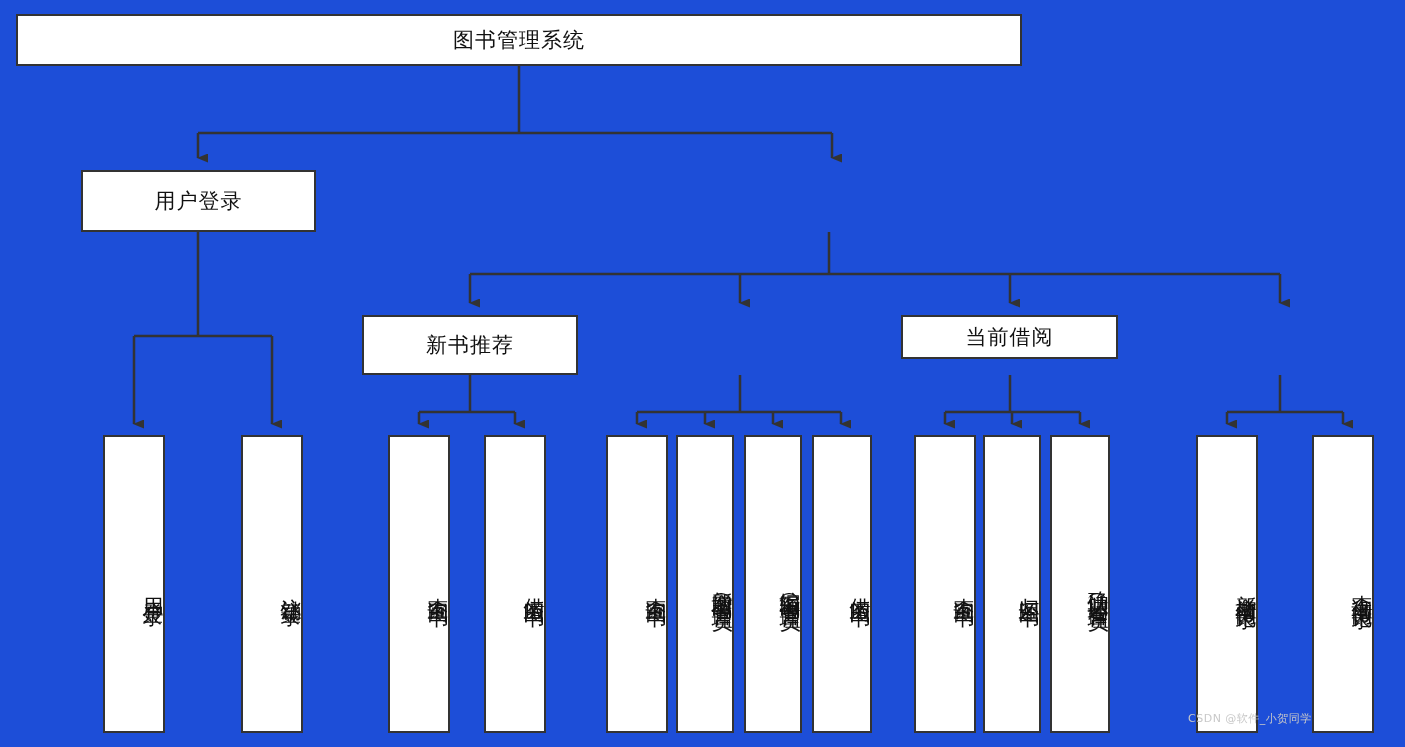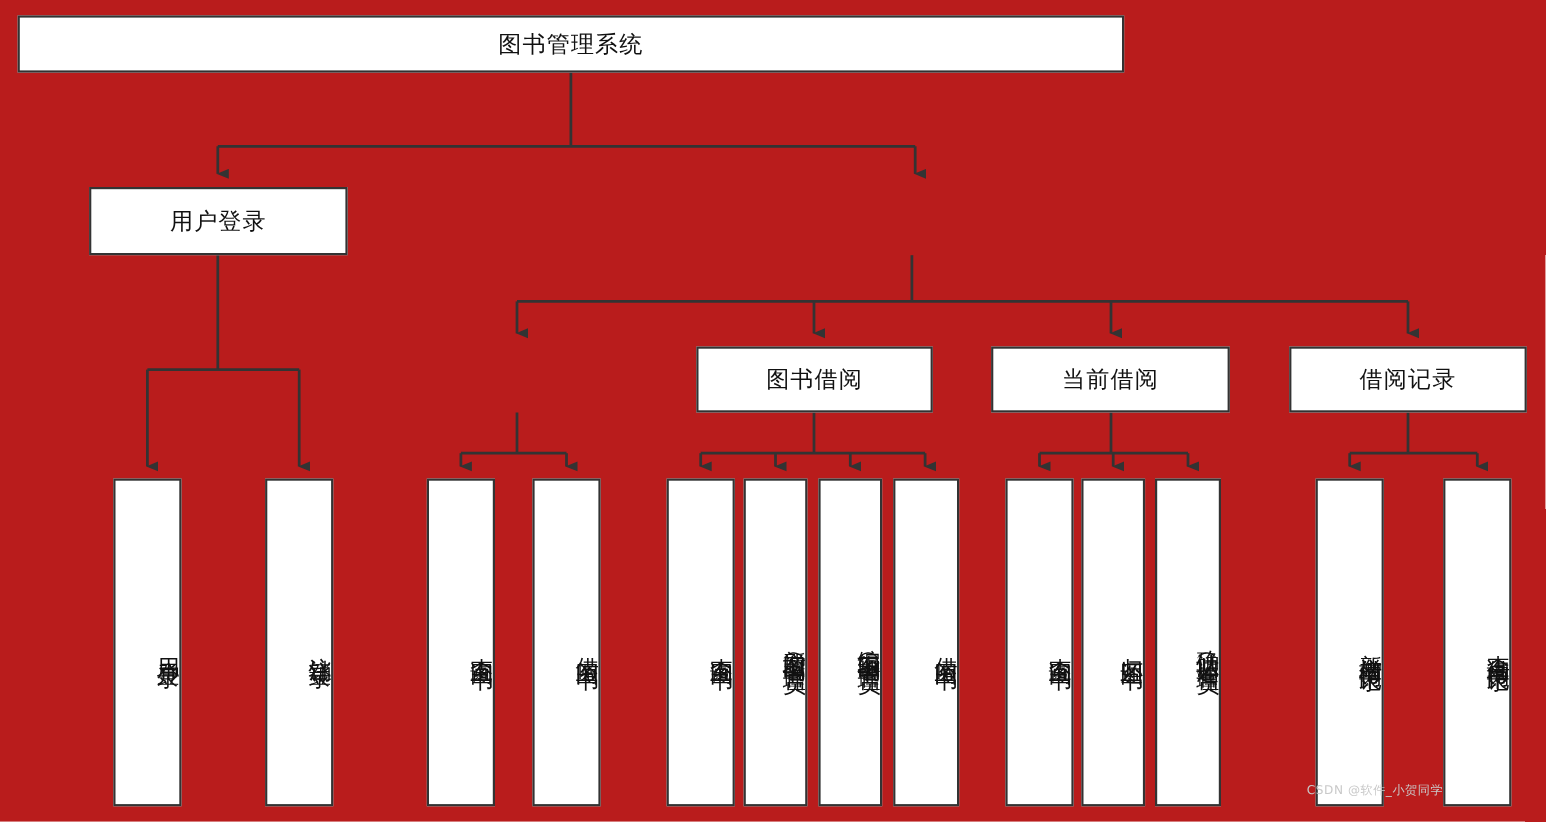--- a/index.html
+++ b/index.html
@@ -7,21 +7,21 @@
     padding: 0;
     background: #ffffff;
   }
   body {
     font-family: "DejaVu Sans", "Liberation Sans", sans-serif;
   }
   #canvas {
     position: relative;
     width: 1405px;
     height: 747px;
-    background: #b91c1c;
+    background: #1d4ed8;
     overflow: hidden;
     text-align: right;
   }
   .node {
     position: absolute;
     box-sizing: border-box;
     background: #ffffff;
     border: 2px solid #333333;
     display: flex;
     align-items: center;
@@ -118,28 +118,25 @@
   </svg>
 
   <div class="node node-h" style="left:16px; top:14px; width:1006px; height:52px;">
     <span>图书管理系统</span>
   </div>
 
   <div class="node node-h" style="left:81px; top:170px; width:235px; height:62px;">
     <span>用户登录</span>
   </div>
 
-  <div class="node node-h" style="left:633px; top:315px; width:215px; height:60px;">
-    <span>图书借阅</span>
+  <div class="node node-h" style="left:362px; top:315px; width:216px; height:60px;">
+    <span>新书推荐</span>
   </div>
-  <div class="node node-h" style="left:901px; top:315px; width:217px; height:60px;">
+  <div class="node node-h" style="left:901px; top:315px; width:217px; height:44px;">
     <span>当前借阅</span>
-  </div>
-  <div class="node node-h" style="left:1172px; top:315px; width:216px; height:60px;">
-    <span>借阅记录</span>
   </div>
 
   <div class="node node-v" style="left:103px; top:435px; width:62px; height:298px;">
     <span>用户登录</span>
   </div>
   <div class="node node-v" style="left:241px; top:435px; width:62px; height:298px;">
     <span>注销登录</span>
   </div>
 
   <div class="node node-v" style="left:388px; top:435px; width:62px; height:298px;">

